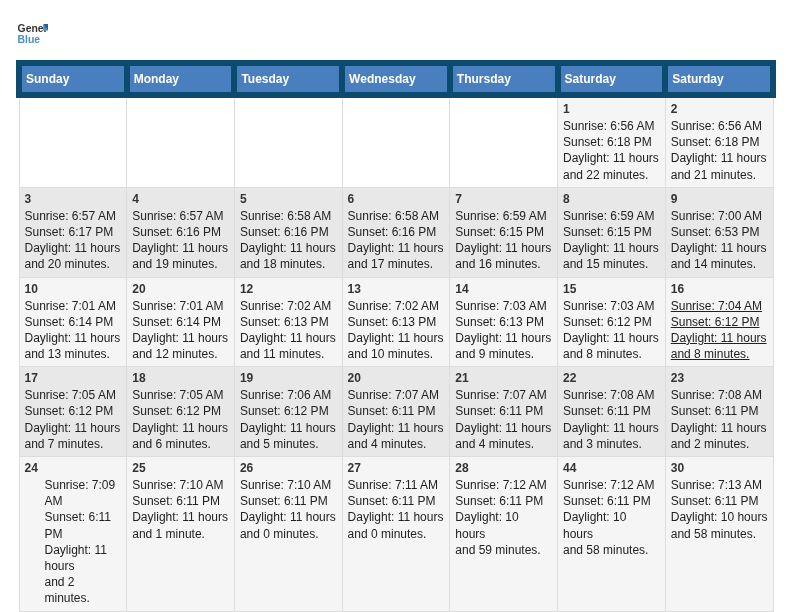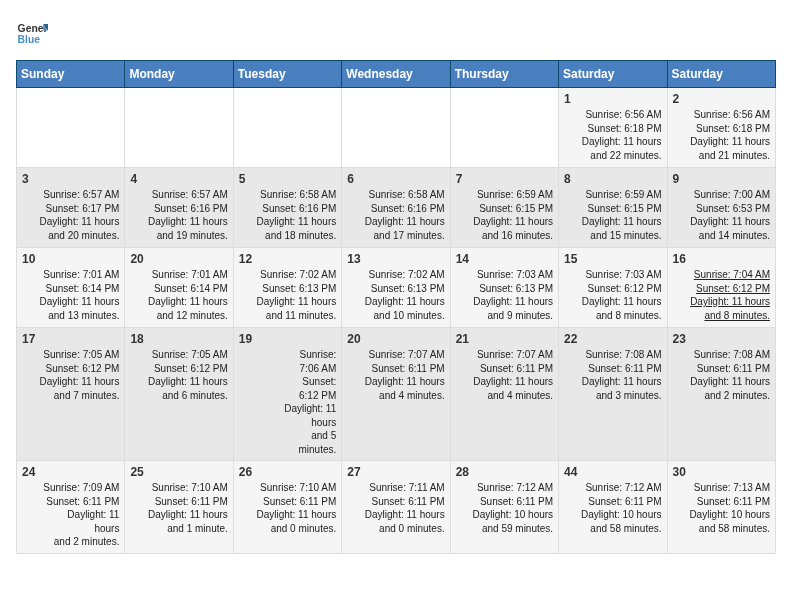--- a/index.html
+++ b/index.html
@@ -42,21 +42,21 @@
       border-collapse: collapse;
       table-layout: fixed;
     }
     thead tr th {
       background-color: #4a7fbf;
       color: #fff;
       font-size: 12px;
       font-weight: bold;
       padding: 6px 4px;
       text-align: left;
-      border: 1px solid #0c4a6e;
+      border: 6px solid #0c4a6e;
     }
     tbody tr td {
       vertical-align: top;
       padding: 4px 5px;
       font-size: 10px;
       color: #333;
       border: 1px solid #ddd;
       height: 80px;
       background: #fff;
     }
@@ -66,24 +66,23 @@
     tbody tr:nth-child(even) td {
       background: #e8e8e8;
     }
     .day-num {
       font-weight: bold;
       font-size: 12px;
       display: block;
       margin-bottom: 2px;
     }
     .day-info {
-      font-size: 10px;
+      font-size: 12px;
       line-height: 1.35;
       color: #222;
-      text-align: right;
     }
     .empty-cell {
       background: #fff !important;
     }
   </style>
 </head>
 <body>
 
 <div class="header">
   <div class="logo">
@@ -246,21 +245,21 @@
         </td>
         <td>
           <span class="day-num">18</span>
           <div class="day-info" style="white-space: pre-line;">Sunrise: 7:05 AM
 Sunset: 6:12 PM
 Daylight: 11 hours
 and 6 minutes.</div>
         </td>
         <td>
           <span class="day-num">19</span>
-          <div class="day-info" style="white-space: pre-line; margin-left: 43px;">Sunrise: 7:06 AM
+          <div class="day-info" style="white-space: pre-line;">Sunrise: 7:06 AM
 Sunset: 6:12 PM
 Daylight: 11 hours
 and 5 minutes.</div>
         </td>
         <td>
           <span class="day-num">20</span>
           <div class="day-info" style="white-space: pre-line;">Sunrise: 7:07 AM
 Sunset: 6:11 PM
 Daylight: 11 hours
 and 4 minutes.</div>

